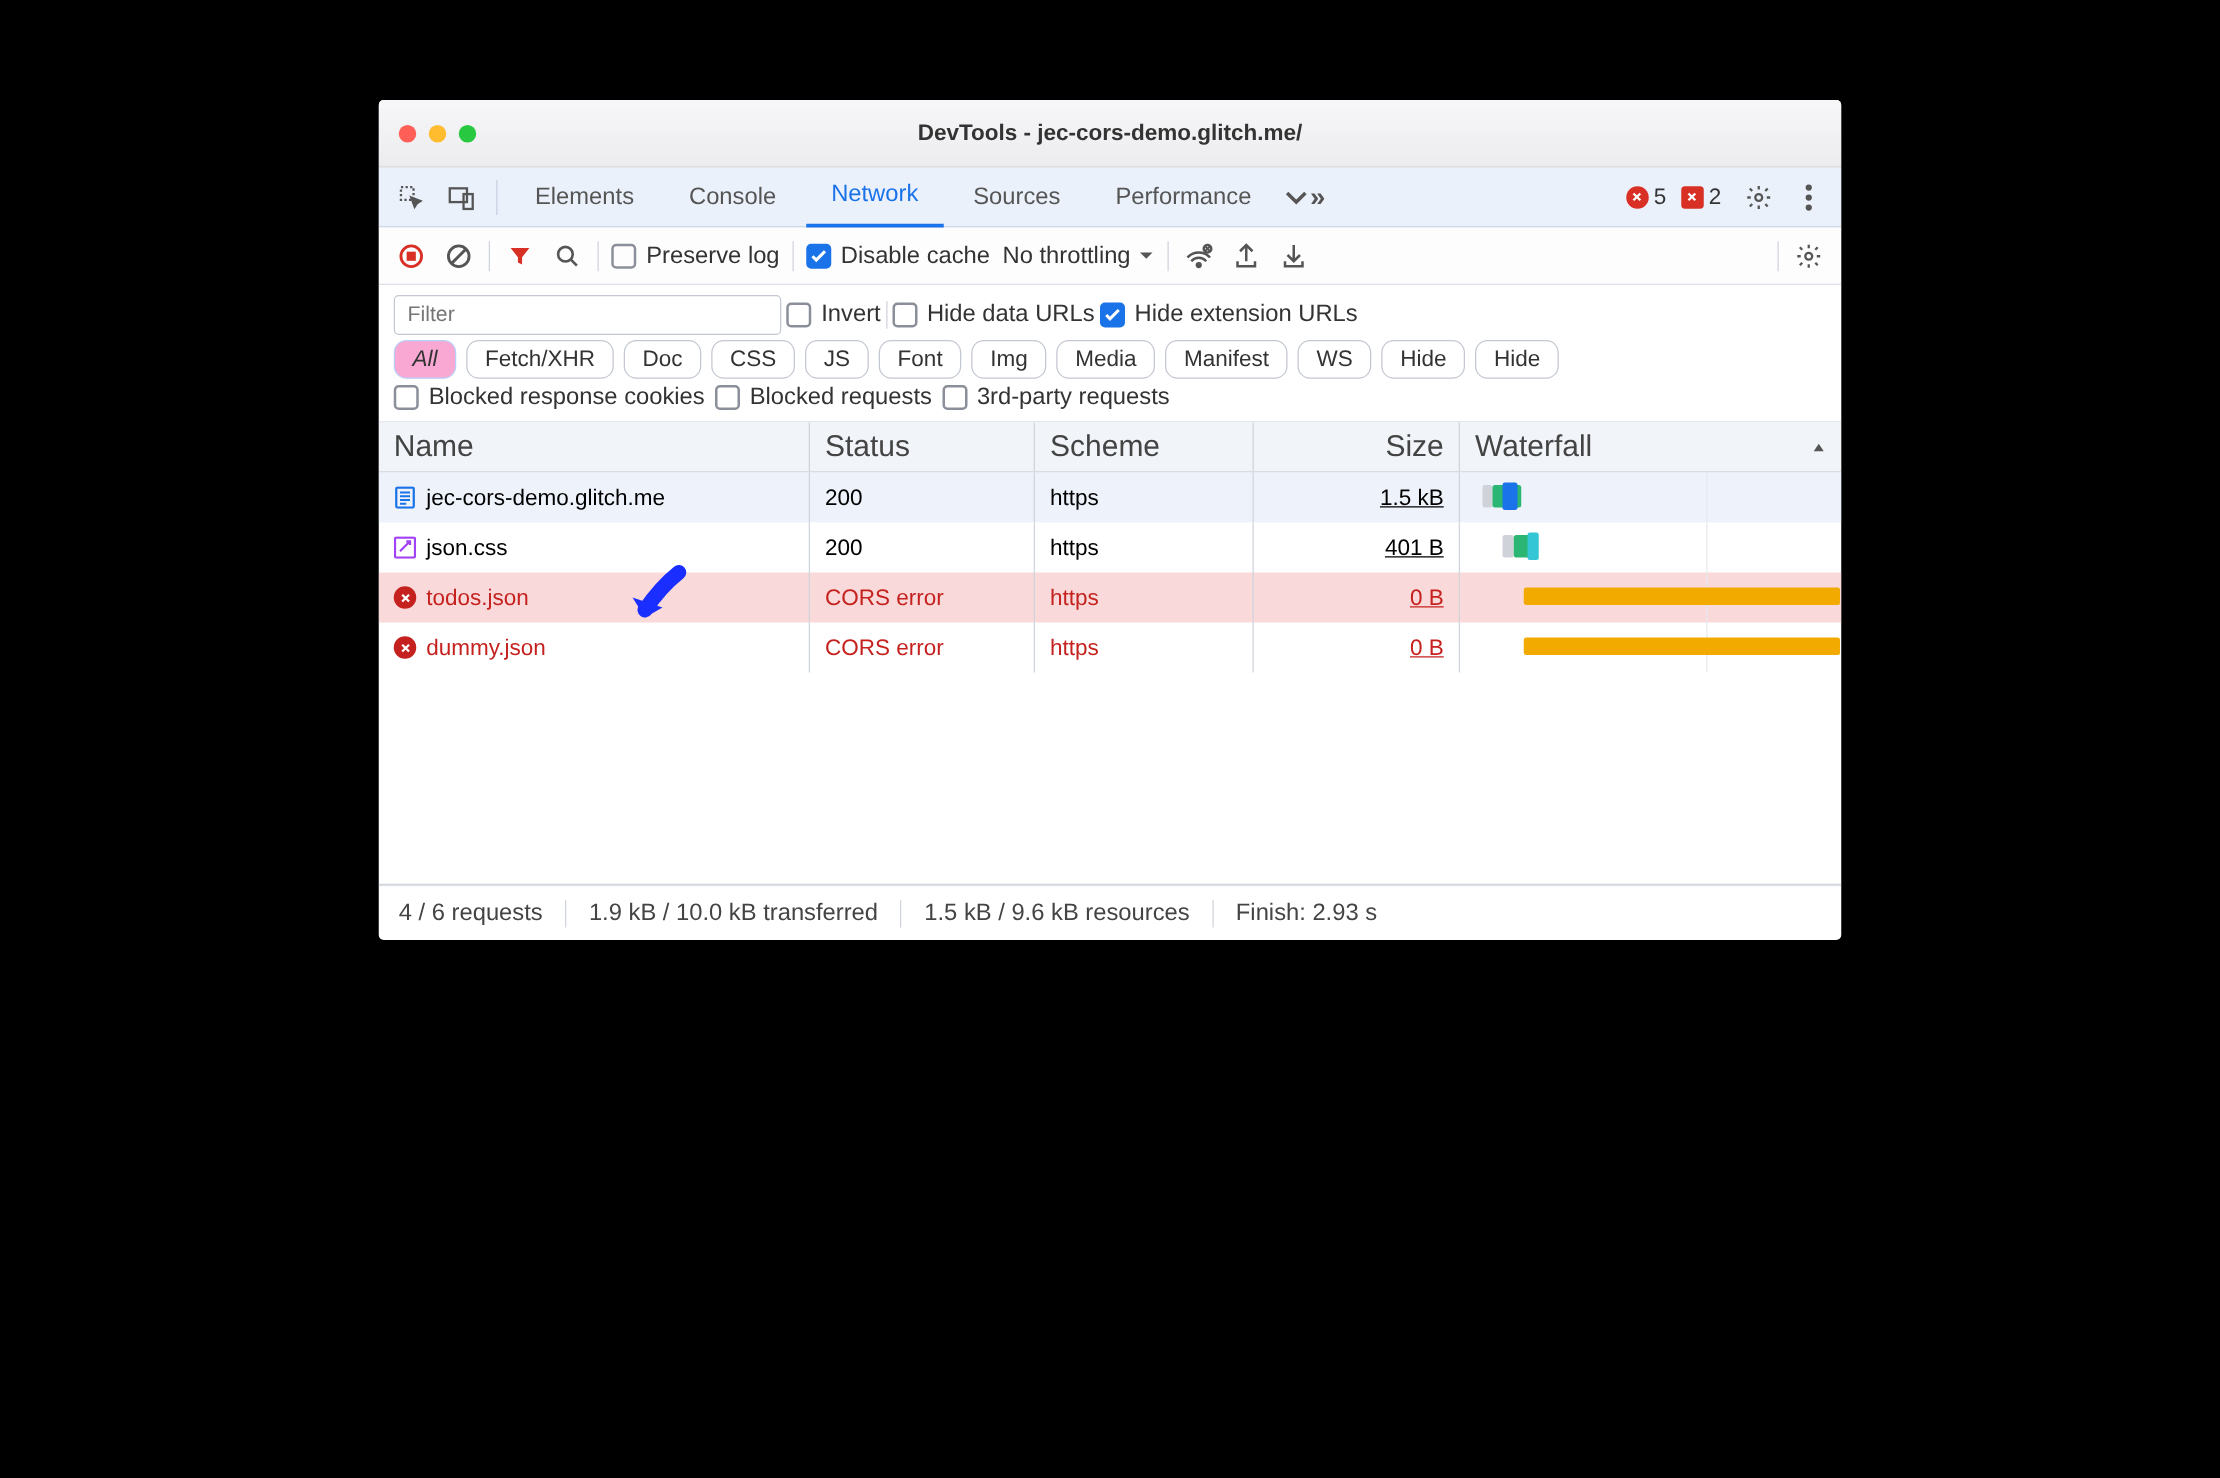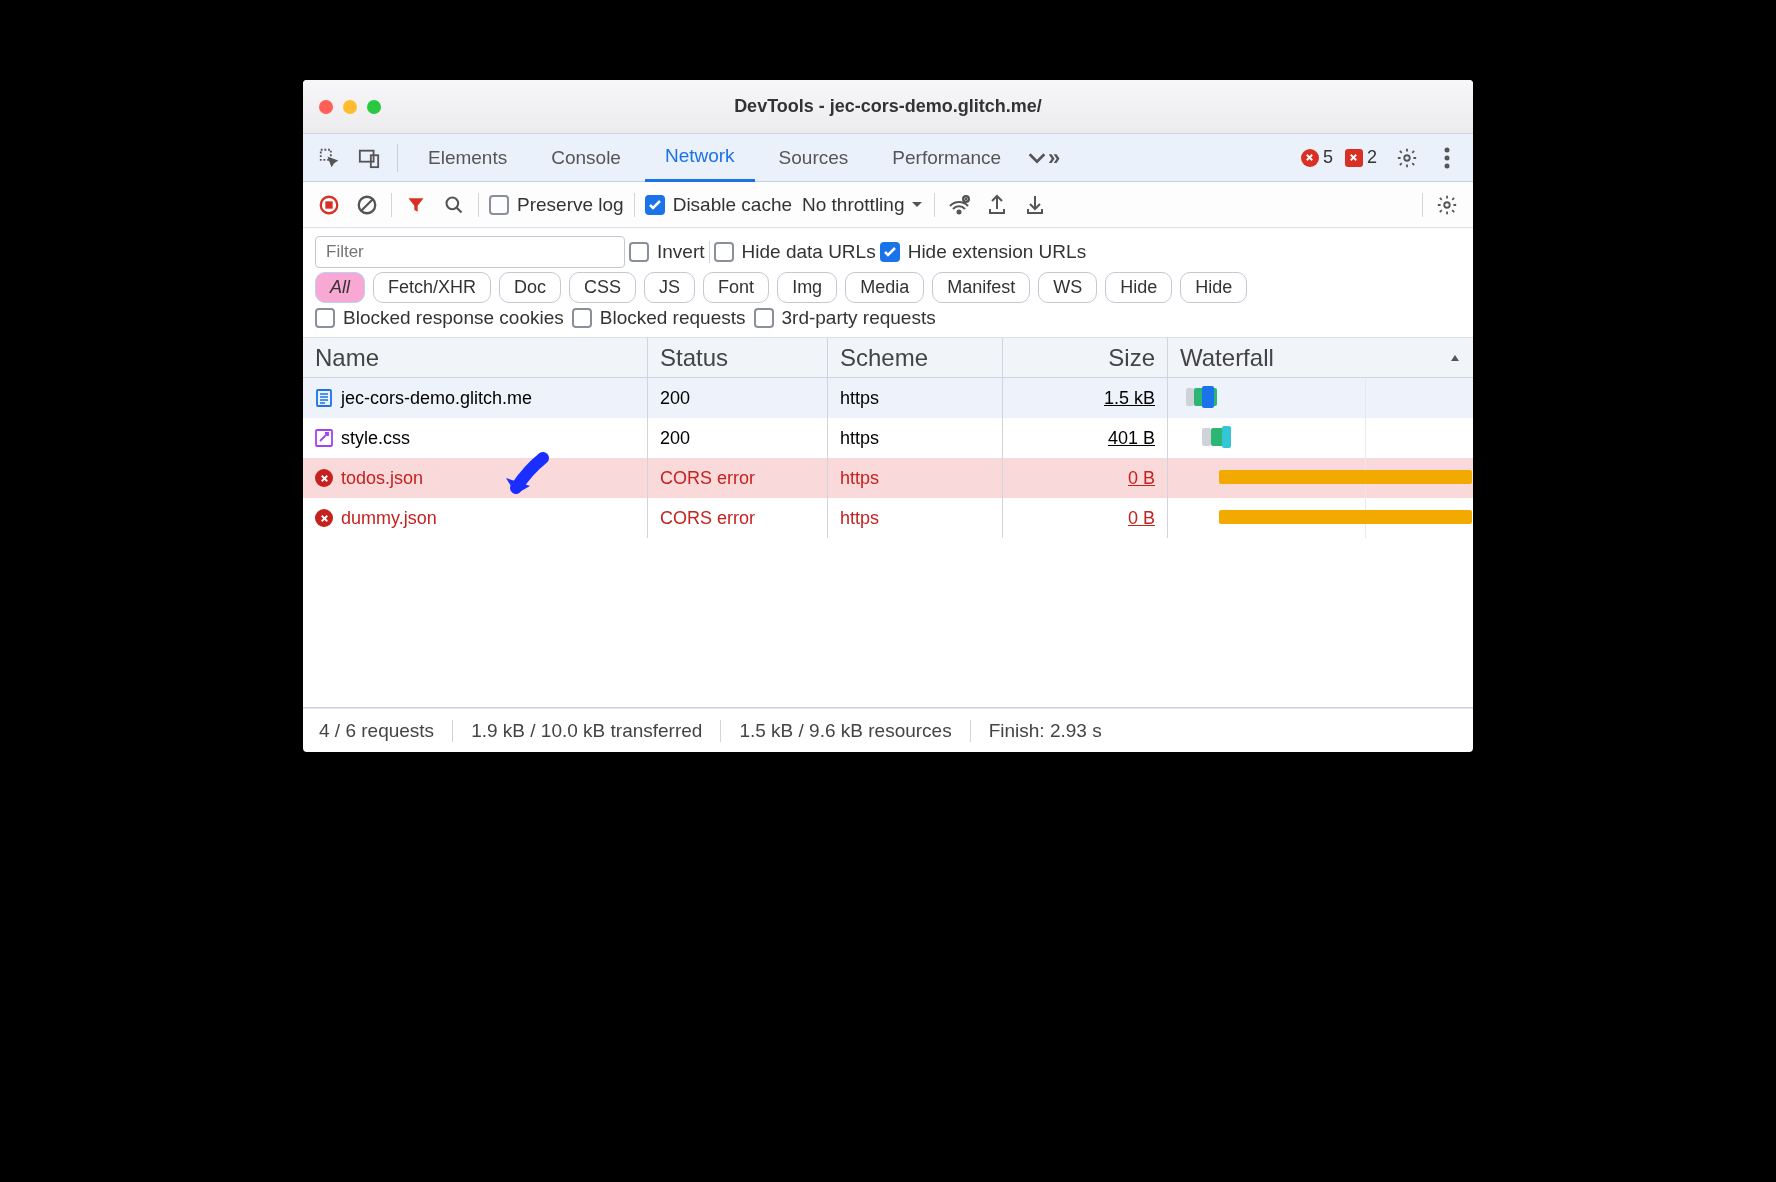--- a/index.html
+++ b/index.html
@@ -381,21 +381,21 @@
         </div>
       </div>
     </div>
 
     <div class="row">
       <div class="col name">
         <svg class="file-icon" viewBox="0 0 18 18">
             <rect x="1" y="1" width="16" height="16" rx="1" fill="none" stroke="#a142f4" stroke-width="1.8"></rect>
             <path d="M5 12 l7-7 M10 4 h3 v3" stroke="#a142f4" stroke-width="1.8" fill="none"></path>
           </svg>
-        <span>style.css</span>
+        <span>json.css</span>
       </div>
       <div class="col status">
           <span>200</span>
         </div>
       <div class="col scheme">
           <span>https</span>
         </div>
       <div class="col size">
           <span>401 B</span>
         </div>

